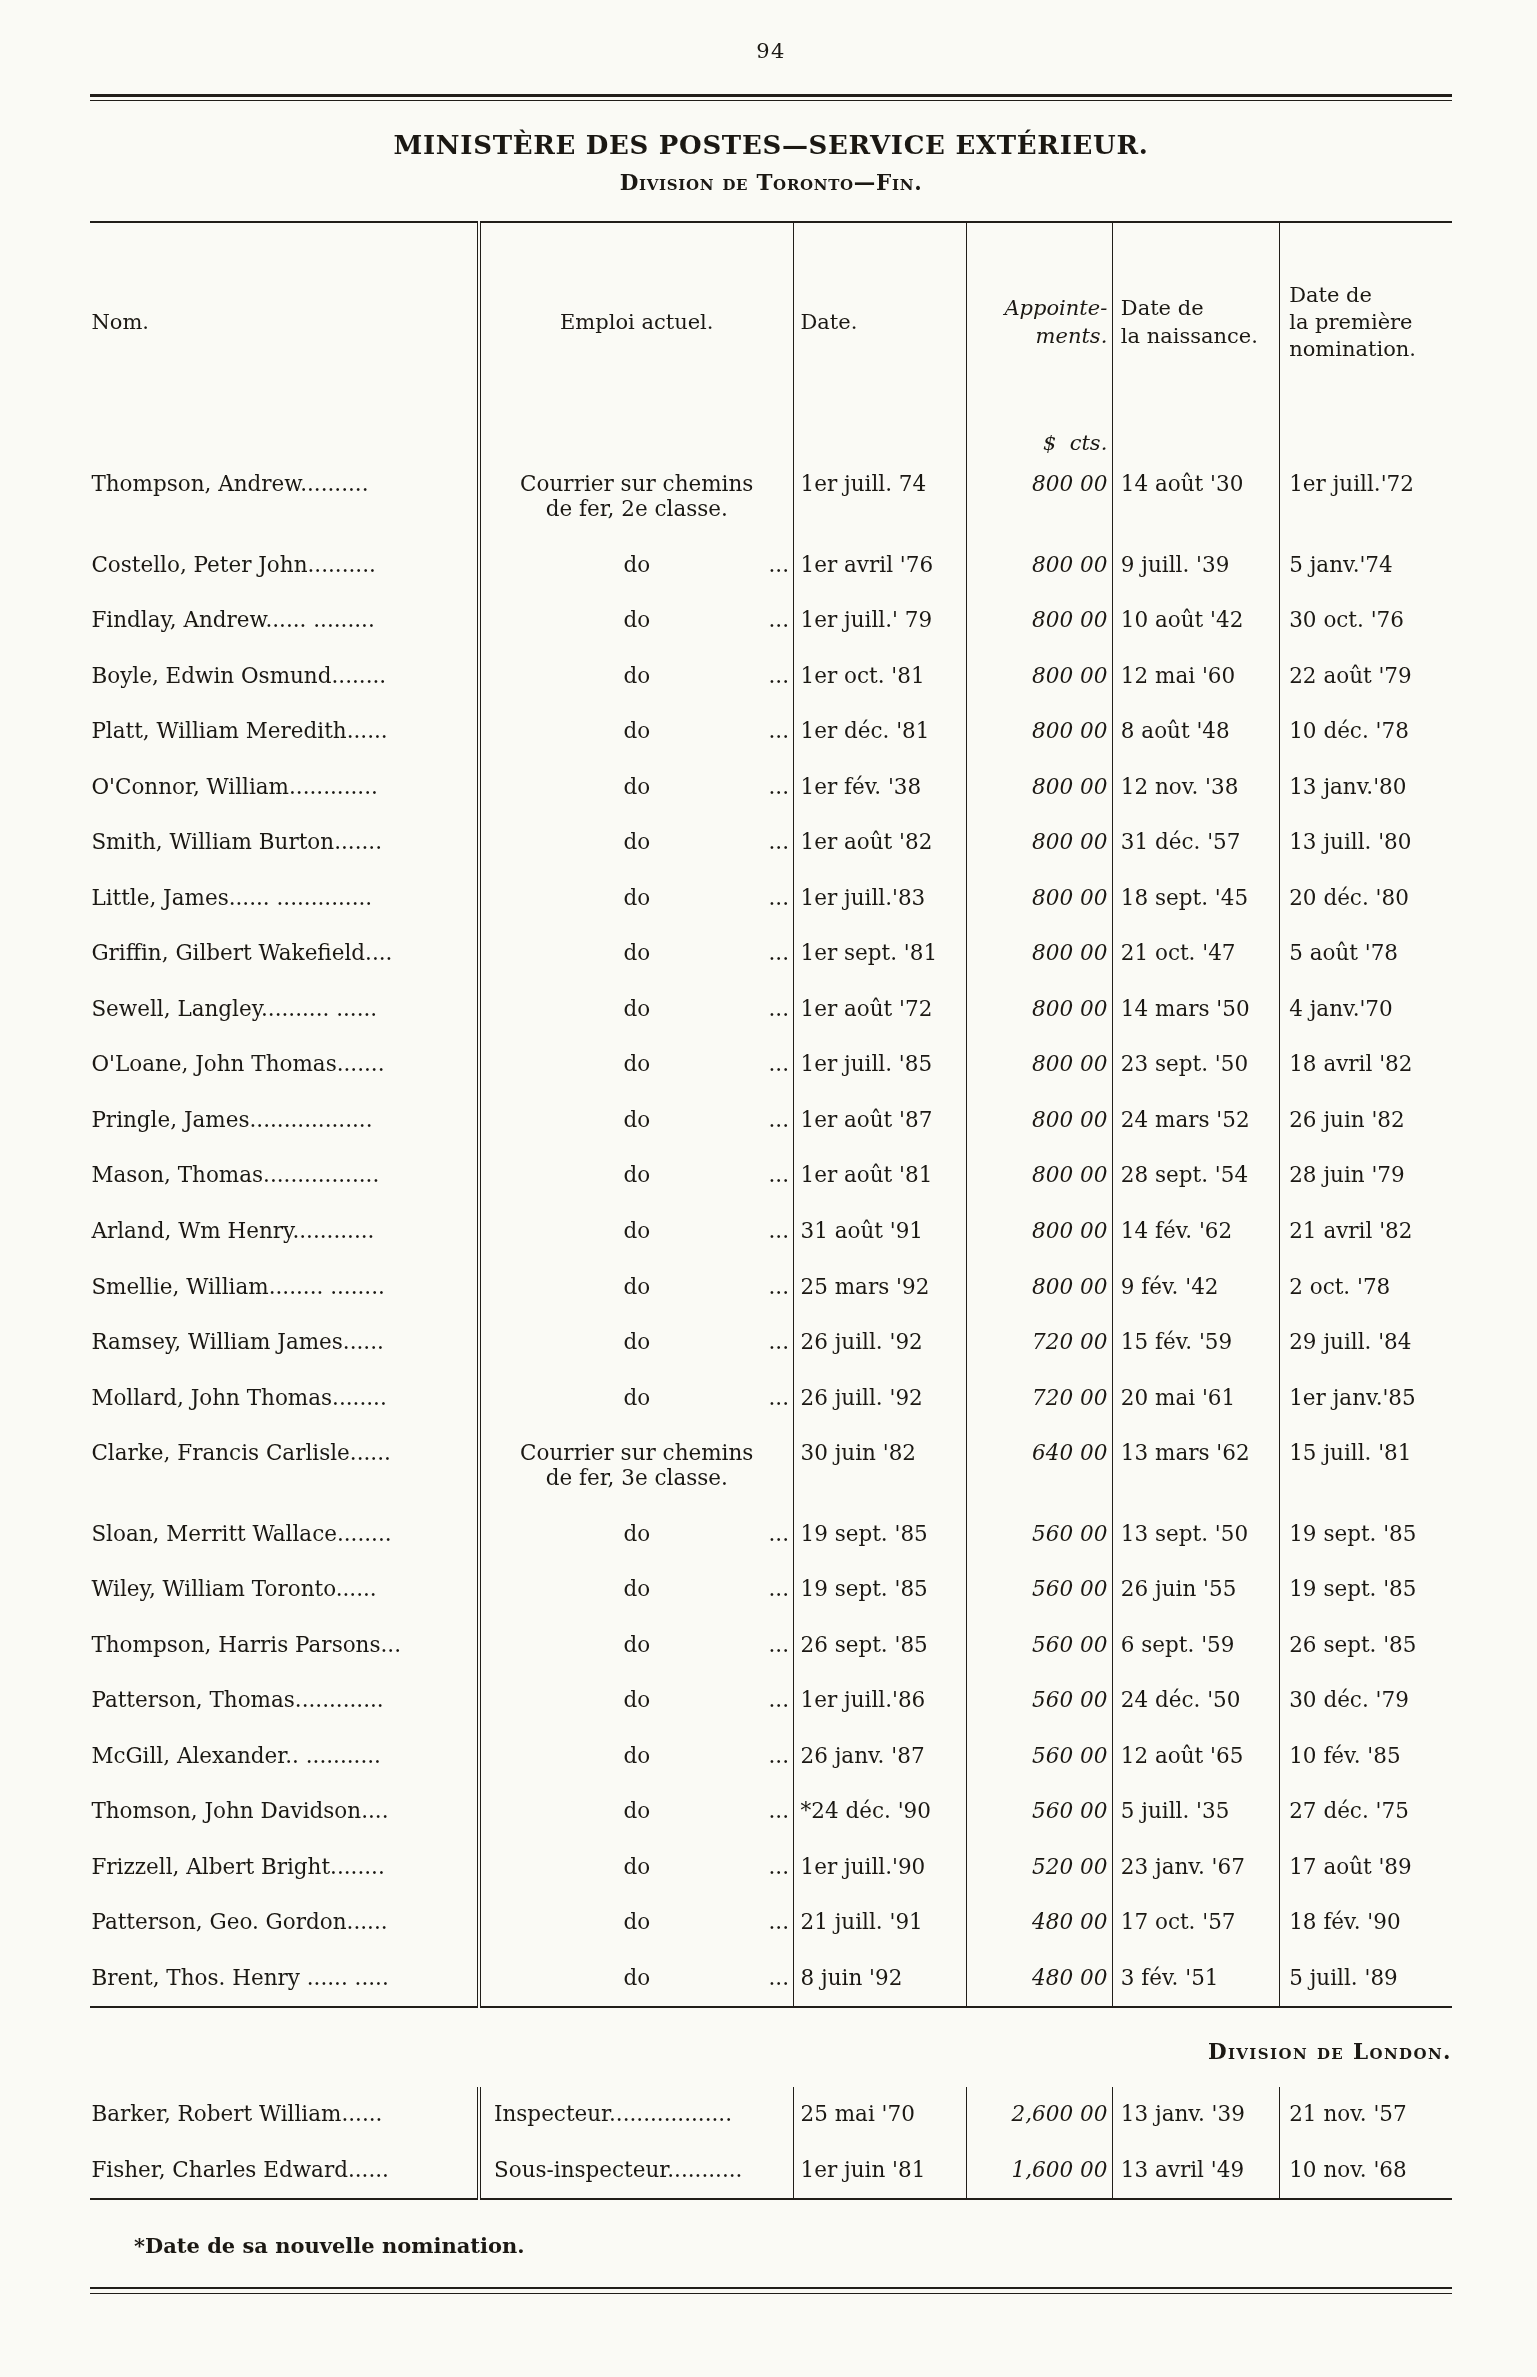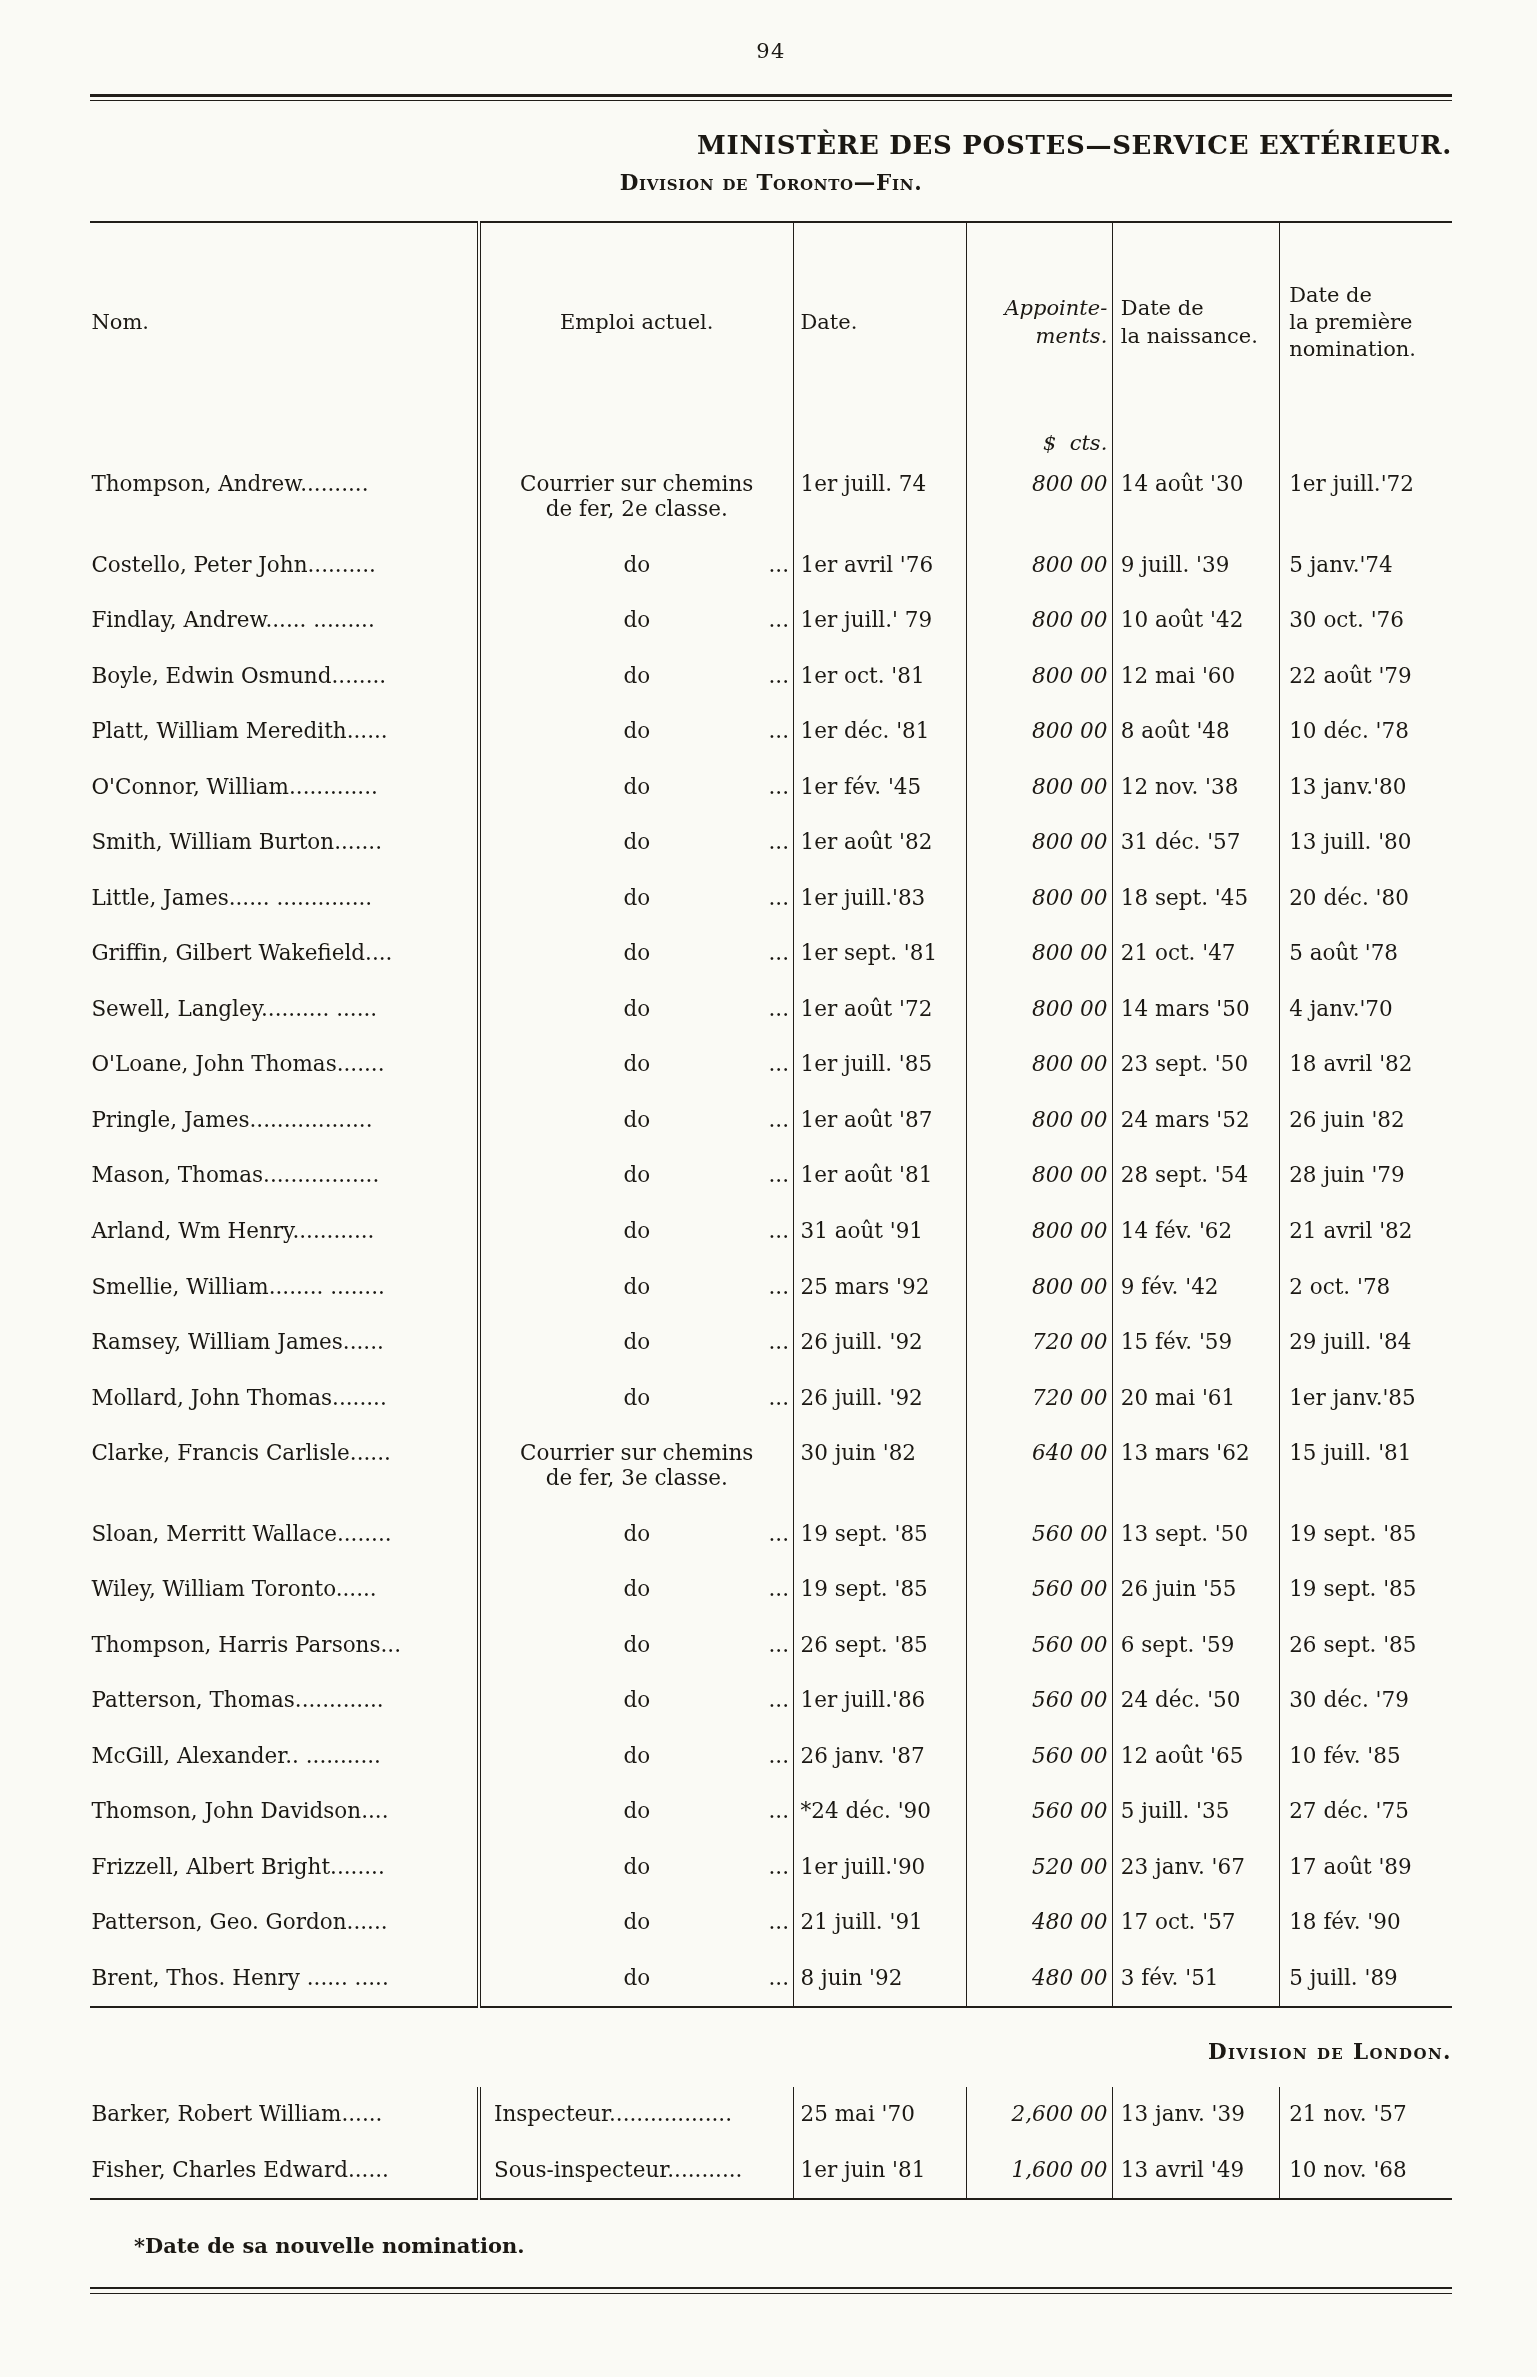--- a/index.html
+++ b/index.html
@@ -25,21 +25,21 @@
     border-bottom: 1.4px solid #211e19;
   }
   .rule-bottom {
     margin-top: 29px;
     height: 7px;
     border-top: 2.8px solid #211e19;
     border-bottom: 1.4px solid #211e19;
   }
   .title {
     margin: 29px 0 0 0;
-    text-align: right;
+    text-align: center;
     font-size: 26px;
     font-weight: bold;
     letter-spacing: 0.7px;
   }
   .subtitle {
     margin-top: 9.7px;
     text-align: center;
     font-size: 21.5px;
     font-weight: bold;
     font-variant: small-caps;
@@ -201,21 +201,21 @@
           <td class="c-nom">Platt, William Meredith......</td>
           <td class="c-emploi"><span class="do">do</span><span class="dots">...</span></td>
           <td class="c-date">1er déc. '81</td>
           <td class="c-app">800 00</td>
           <td class="c-naiss">8 août '48</td>
           <td class="c-nomin">10 déc. '78</td>
         </tr>
         <tr>
           <td class="c-nom">O'Connor, William.............</td>
           <td class="c-emploi"><span class="do">do</span><span class="dots">...</span></td>
-          <td class="c-date">1er fév. '45</td>
+          <td class="c-date">1er fév. '38</td>
           <td class="c-app">800 00</td>
           <td class="c-naiss">12 nov. '38</td>
           <td class="c-nomin">13 janv.'80</td>
         </tr>
         <tr>
           <td class="c-nom">Smith, William Burton.......</td>
           <td class="c-emploi"><span class="do">do</span><span class="dots">...</span></td>
           <td class="c-date">1er août '82</td>
           <td class="c-app">800 00</td>
           <td class="c-naiss">31 déc. '57</td>

